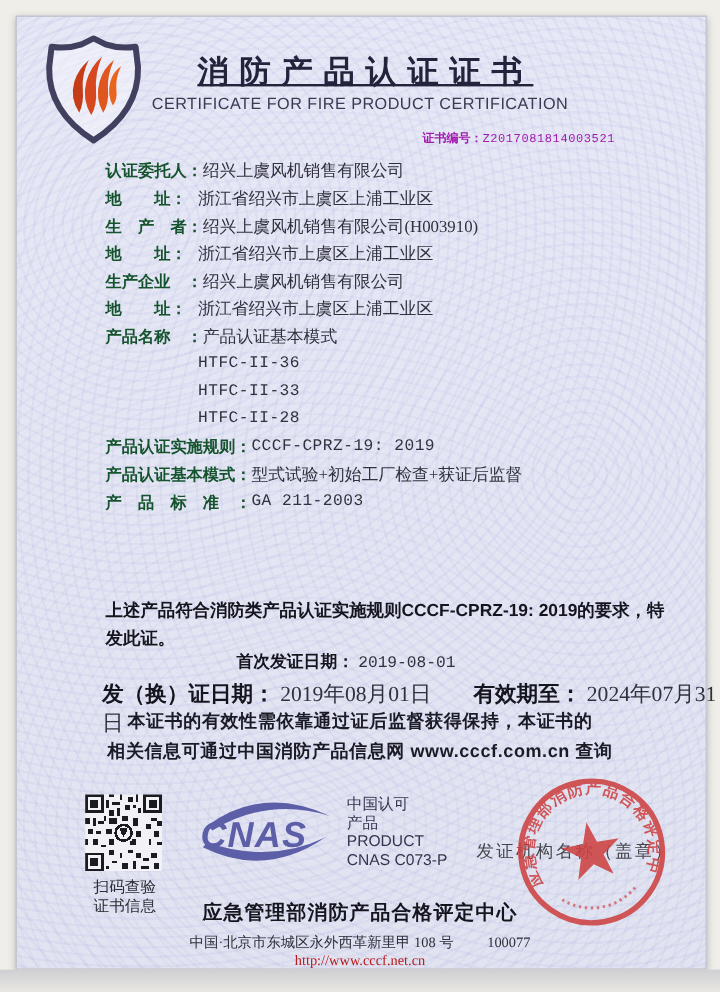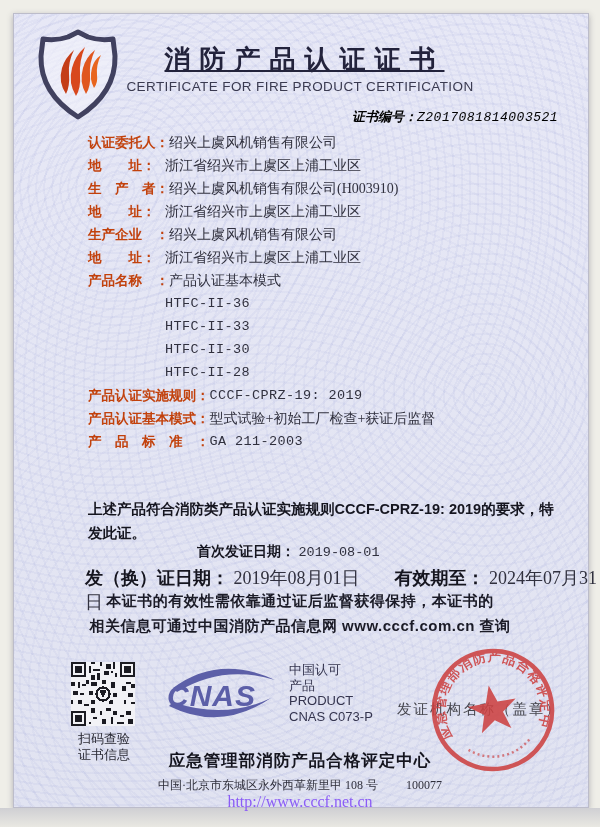--- a/index.html
+++ b/index.html
@@ -22,27 +22,27 @@
     background:linear-gradient(#cfcfd3,#e9e8e2);}
   .abs{position:absolute;}
   .ctr{left:0;width:600px;text-align:center;}
 
   .logo-shield{left:36px;top:28px;width:84px;height:94px;}
 
   .title{top:42px;font-size:26px;font-weight:bold;letter-spacing:9px;color:#23233c;
     font-family:"Liberation Sans",sans-serif;text-indent:9px;text-decoration:underline;}
   .subtitle{top:79px;font-size:13.5px;color:#3a3a50;letter-spacing:.4px;
     font-family:"Liberation Sans",sans-serif;}
-  .certno{top:108px;left:352px;font-size:13px;color:#000000;font-style:italic;}
+  .certno{top:108px;left:352px;font-size:10px;color:#a21caf;}
   .certno .lbl{font-weight:bold;font-family:"Liberation Sans",sans-serif;}
   .certno .num{font-family:"Liberation Mono",monospace;letter-spacing:.5px;}
 
   .fields{left:88px;top:131px;width:470px;}
   .row{display:flex;height:23px;align-items:center;font-size:14px;white-space:nowrap;}
-  .row .lbl{flex:0 0 77px;font-weight:bold;font-size:13.5px;color:#c2410c;
+  .row .lbl{flex:0 0 77px;font-weight:bold;font-size:13.5px;color:#14532d;
     font-family:"Liberation Sans",sans-serif;}
   .row.long .lbl{flex:0 0 115px;}
   .row.inner .lbl{text-align:right;padding-right:8px;flex:0 0 69px;}
   .row .val{color:#30303e;}
   .row .val.mono{font-family:"Liberation Mono",monospace;font-size:13.5px;letter-spacing:.4px;}
 
   .statement{left:88px;top:497px;width:468px;font-size:14.5px;line-height:24px;
     font-weight:bold;color:#15151f;font-family:"Liberation Sans",sans-serif;}
   .first-issue{left:197px;top:543px;font-size:14px;}
   .issue-row{left:85px;top:566px;font-size:18px;}
@@ -61,21 +61,21 @@
   .cnas-logo{left:163px;top:662px;width:118px;height:62px;}
   .cnas-text{left:289px;top:662px;font-size:13px;line-height:15.5px;color:#34344e;
     font-family:"Liberation Sans",sans-serif;}
   .issuer{left:397px;top:700px;font-size:14.5px;color:#45454d;letter-spacing:2px;}
   .seal{left:428px;top:645px;width:130px;height:130px;opacity:.88;}
 
   .org{top:750px;font-size:16.5px;font-weight:bold;color:#15151f;letter-spacing:1px;
     font-family:"Liberation Sans",sans-serif;}
   .addr{top:777px;font-size:12px;color:#2e2e3a;}
   .addr .pc{margin-left:28px;}
-  .site{top:793px;font-size:16px;color:#8b5cf6;}
+  .site{top:793px;font-size:12px;color:#b91c1c;}
 </style>
 </head>
 <body>
 
 <div class="cert"></div>
 <div class="scan-bottom"></div>
 
 <svg class="abs logo-shield" viewBox="0 0 84 94">
   <path d="M42 4 L52 9 Q64 13 77 11 L79 28 Q80 65 42 89 Q4 65 5 28 L7 11 Q20 13 32 9 Z" fill="rgba(244,244,252,0.55)" stroke="#41415f" stroke-width="5" stroke-linejoin="round"></path>
   <path d="M30 66 Q22 54 26 40 Q29 30 38 22 Q32 34 33 46 Q34 58 30 66 Z" fill="#c43d18"></path>
@@ -119,24 +119,20 @@
       <span class="lbl">产品名称　：</span>
       <span class="val">产品认证基本模式</span>
     </div>
   <div class="row inner">
       <span class="lbl"></span>
       <span class="val mono">HTFC-II-36</span>
     </div>
   <div class="row inner">
       <span class="lbl"></span>
       <span class="val mono">HTFC-II-33</span>
-    </div>
-  <div class="row inner">
-      <span class="lbl"></span>
-      <span class="val mono">HTFC-II-30</span>
     </div>
   <div class="row inner">
       <span class="lbl"></span>
       <span class="val mono">HTFC-II-28</span>
     </div>
   <div class="row long">
       <span class="lbl">产品认证实施规则：</span>
       <span class="val mono">CCCF-CPRZ-19: 2019</span>
     </div>
   <div class="row long">

